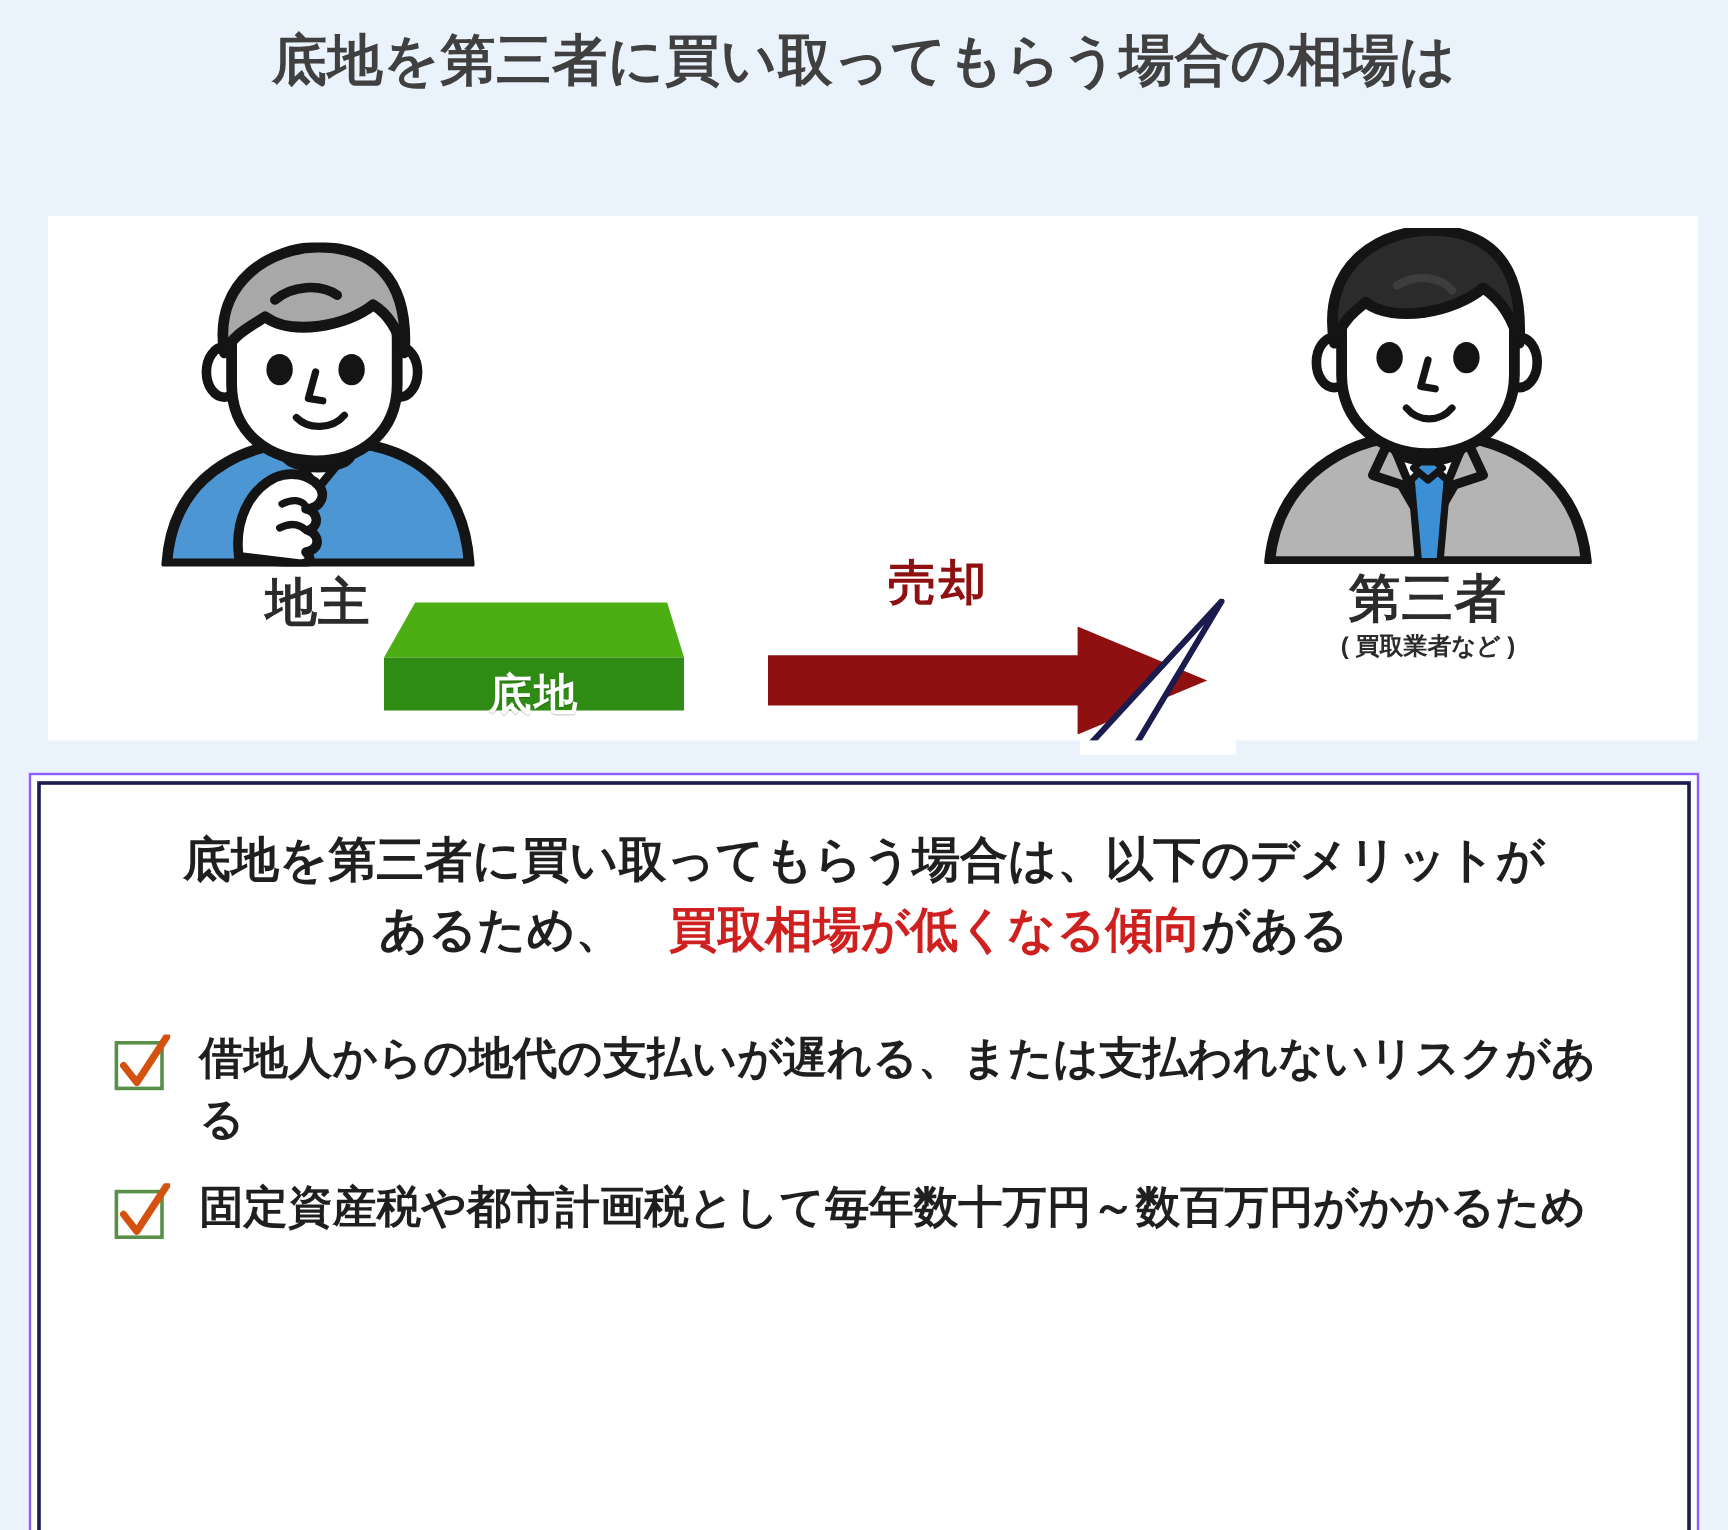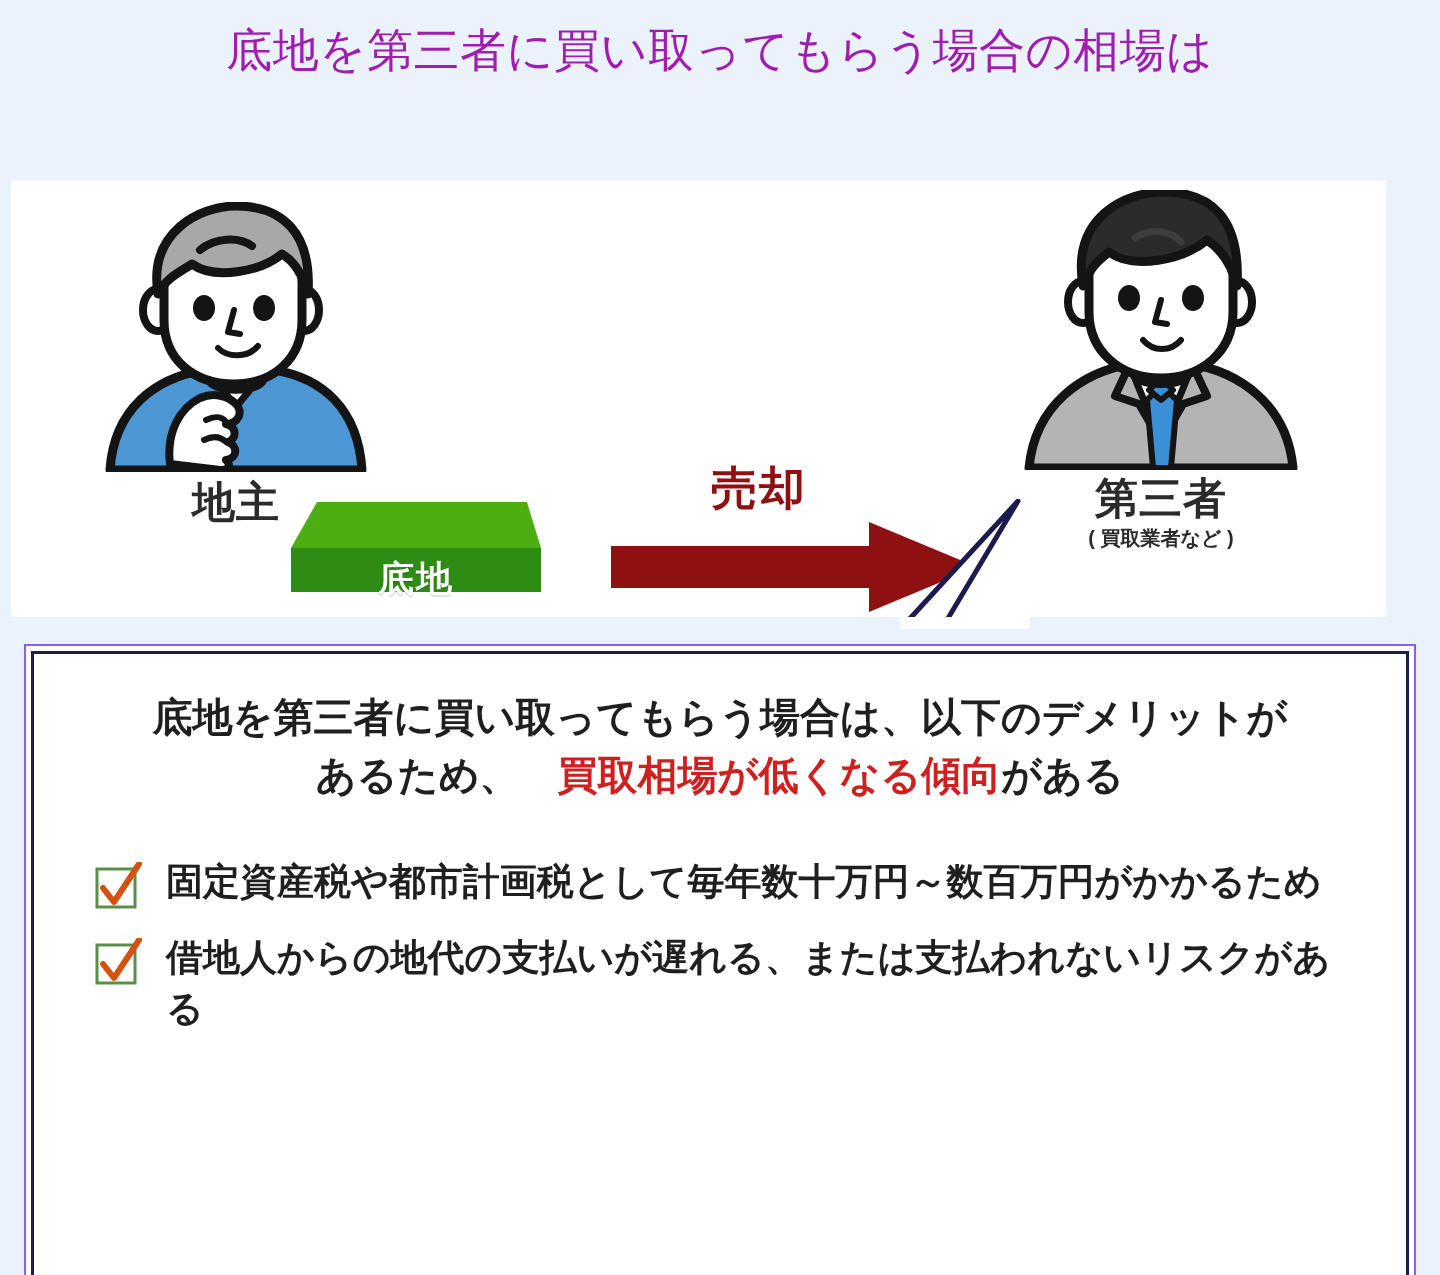--- a/index.html
+++ b/index.html
@@ -18,31 +18,31 @@
 
   
   .title {
     width: 100%;
     text-align: center;
     padding-top: 22px;
     box-sizing: border-box;
   }
   .title-line {
     font-size: 46px;
-    font-weight: normal;
+    font-weight: bold;
     line-height: 1.26;
     letter-spacing: 0.5px;
-    color: #a21caf;
+    color: #404040;
     white-space: nowrap;
   }
 
   
   .diagram-card {
     position: absolute;
-    left: 11px;
+    left: 40px;
     top: 180px;
     width: 1375px;
     height: 437px;
     background: #ffffff;
     box-sizing: border-box;
   }
 
   
   .landowner-group {
     position: absolute;
@@ -108,21 +108,21 @@
     position: absolute;
     left: 600px;
     top: 280px;
     width: 370px;
     height: 150px;
   }
   .arrow-label {
     position: absolute;
     left: 100px;
     top: -2px;
-    font-size: 46px;
+    font-size: 40px;
     font-weight: bold;
     color: #8f1010;
     letter-spacing: 2px;
     -webkit-text-stroke: 6px #ffffff;
     paint-order: stroke fill;
   }
 
   
   .callout {
     position: absolute;
@@ -293,26 +293,26 @@
     </div>
 
     <div class="checklist">
 
 
       <div class="check-item">
         <svg class="check-box-icon" viewBox="0 0 48 48">
           <rect x="3" y="7" width="38" height="38" fill="none" stroke="#5a8f4a" stroke-width="3"></rect>
           <path d="M9 26 L20 40 L45 2" fill="none" stroke="#d4520f" stroke-width="6" stroke-linecap="round" stroke-linejoin="round"></path>
         </svg>
-        <div class="check-text">固定資産税や都市計画税として毎年数十万円～数百万円がかかるため</div>
+        <div class="check-text">借地人からの地代の支払いが遅れる、または支払われないリスクがある</div>
       </div>
 
       <div class="check-item">
         <svg class="check-box-icon" viewBox="0 0 48 48">
           <rect x="3" y="7" width="38" height="38" fill="none" stroke="#5a8f4a" stroke-width="3"></rect>
           <path d="M9 26 L20 40 L45 2" fill="none" stroke="#d4520f" stroke-width="6" stroke-linecap="round" stroke-linejoin="round"></path>
         </svg>
-        <div class="check-text">借地人からの地代の支払いが遅れる、または支払われないリスクがある</div>
+        <div class="check-text">固定資産税や都市計画税として毎年数十万円～数百万円がかかるため</div>
       </div>
 
     </div>
   </div>
 </div>
 
 </body></html>

